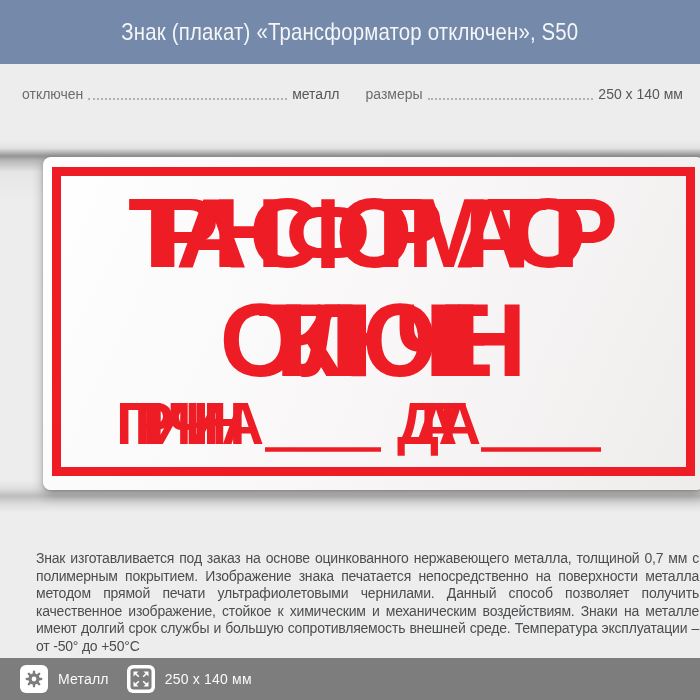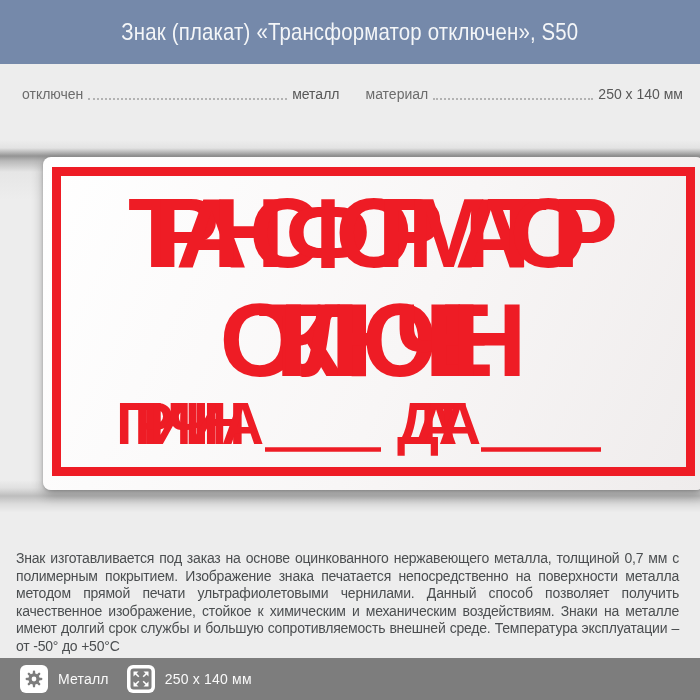--- a/index.html
+++ b/index.html
@@ -51,21 +51,21 @@
     position:absolute;left:19px;top:17px;width:661px;height:333px;
     background:linear-gradient(115deg,#ffffff 0%,#f8f6f6 55%,#efecec 100%);
     border-radius:8px;
     box-shadow:0 5px 12px rgba(0,0,0,.30), 0 1px 3px rgba(0,0,0,.18);
     margin-left:24px;
   }
   .plate svg{display:block;width:100%;height:100%;}
 
   
   .description{
-    position:absolute;top:550px;left:16px;width:663px;
+    position:absolute;top:550px;left:36px;width:663px;
     margin:0;
     font-size:14px;line-height:17.5px;letter-spacing:-0.2px;
     color:#4b4e50;text-align:justify;
   }
 
   
   .footer-bar{
     position:absolute;left:0;right:0;bottom:0;height:42px;
     background:#7d7d7d;
     display:flex;align-items:center;gap:18px;
@@ -88,21 +88,21 @@
     <h1>Знак (плакат) «Трансформатор отключен», S50</h1>
   </header>
 
   <div class="specs">
     <div class="spec">
       <span class="label">отключен</span>
       <span class="leader"></span>
       <span class="value">металл</span>
     </div>
     <div class="spec">
-      <span class="label">материал</span>
+      <span class="label">размеры</span>
       <span class="leader"></span>
       <span class="value">250 х 140 мм</span>
     </div>
   </div>
 
   <div class="stage">
     <div class="plate">
       <svg viewBox="0 0 661 333" xmlns="http://www.w3.org/2000/svg" font-family="Liberation Sans, DejaVu Sans, sans-serif" font-weight="bold">
         <rect x="13.5" y="14.5" width="634" height="300" fill="none" stroke="#ee1c25" stroke-width="9"></rect>
         <text x="330" y="110" text-anchor="middle" font-size="99" textLength="490" lengthAdjust="spellingAndGlyphs" fill="#ee1c25">ТРАНСФОРМАТОР</text>

